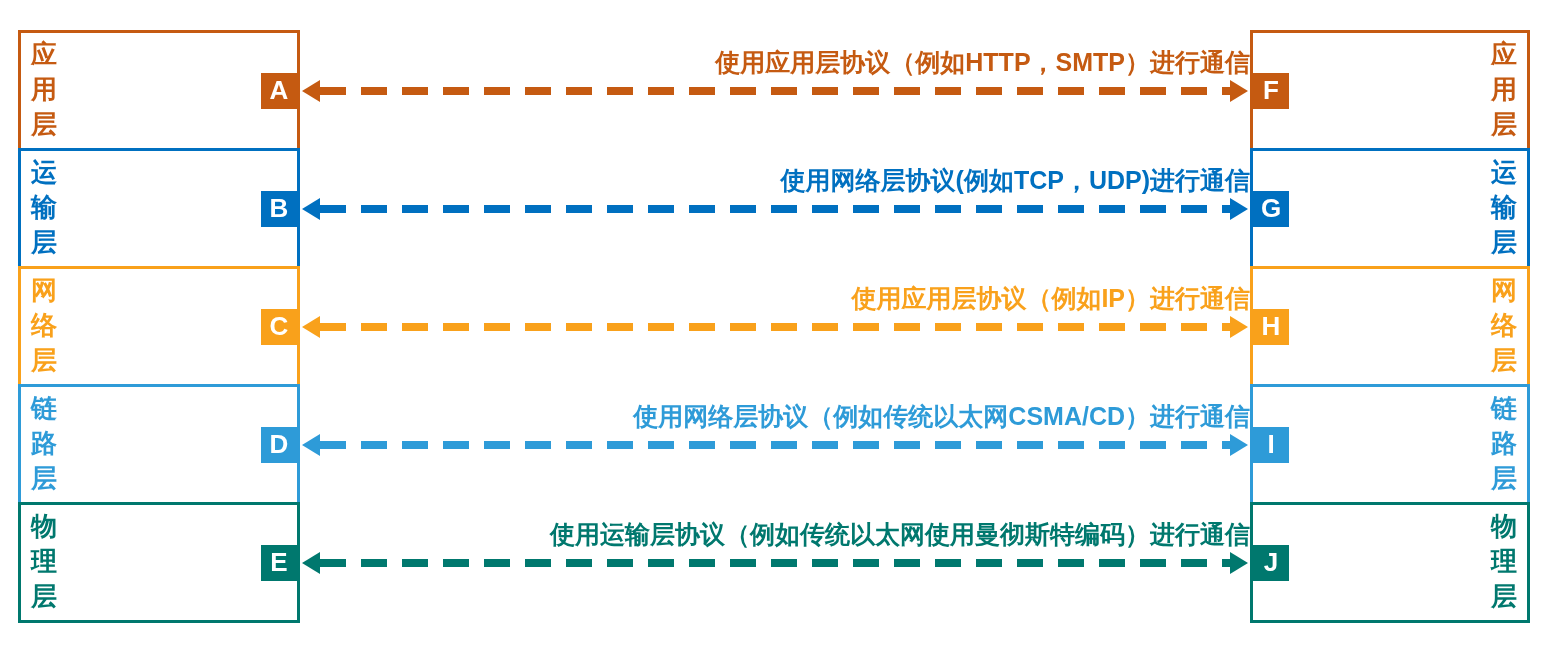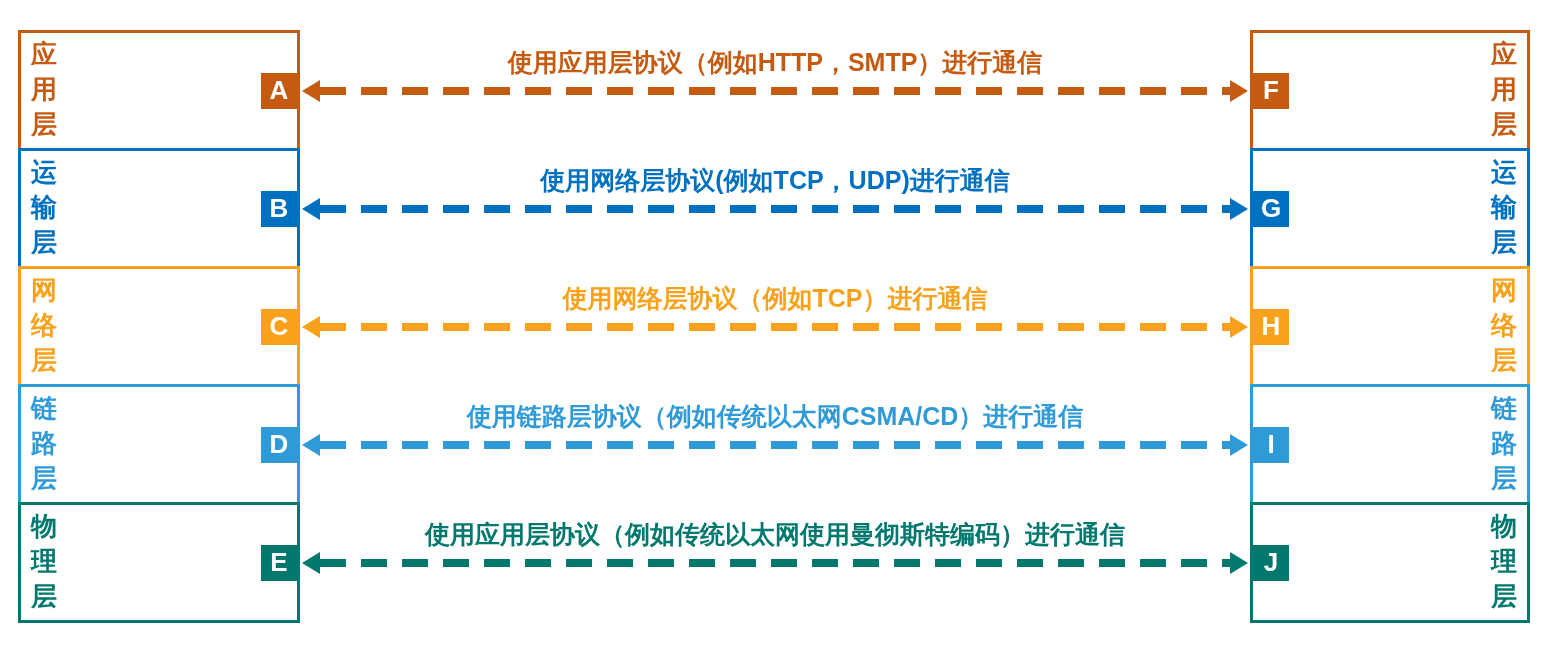--- a/index.html
+++ b/index.html
@@ -60,21 +60,21 @@
   .right-box .badge { left: 0; }
   .link-area {
     position: relative;
     flex: 1;
   }
   .link-label {
     position: absolute;
     left: 0;
     right: 0;
     bottom: calc(50% + 12px);
-    text-align: center;
+    text-align: right;
     font-size: 25px;
     font-weight: bold;
     color: var(--c);
     white-space: nowrap;
   }
   .arrow {
     position: absolute;
     left: 2px;
     right: 2px;
     top: 50%;
@@ -153,21 +153,21 @@
   </div>
 
   <div class="row" style="--c: #F9A11B;">
     <div class="layer-box left-box">
       <div class="layer-name left-name">网
 络
 层</div>
       <div class="badge">C</div>
     </div>
     <div class="link-area">
-      <div class="link-label">使用网络层协议（例如TCP）进行通信</div>
+      <div class="link-label">使用应用层协议（例如IP）进行通信</div>
       <div class="arrow">
         <span class="arrowhead left"></span>
         <span class="dash-line"></span>
         <span class="arrowhead right"></span>
       </div>
     </div>
     <div class="layer-box right-box">
       <div class="badge">H</div>
       <div class="layer-name right-name">网
 络
@@ -176,21 +176,21 @@
   </div>
 
   <div class="row" style="--c: #2E9BD8;">
     <div class="layer-box left-box">
       <div class="layer-name left-name">链
 路
 层</div>
       <div class="badge">D</div>
     </div>
     <div class="link-area">
-      <div class="link-label">使用链路层协议（例如传统以太网CSMA/CD）进行通信</div>
+      <div class="link-label">使用网络层协议（例如传统以太网CSMA/CD）进行通信</div>
       <div class="arrow">
         <span class="arrowhead left"></span>
         <span class="dash-line"></span>
         <span class="arrowhead right"></span>
       </div>
     </div>
     <div class="layer-box right-box">
       <div class="badge">I</div>
       <div class="layer-name right-name">链
 路
@@ -199,21 +199,21 @@
   </div>
 
   <div class="row" style="--c: #00786E;">
     <div class="layer-box left-box">
       <div class="layer-name left-name">物
 理
 层</div>
       <div class="badge">E</div>
     </div>
     <div class="link-area">
-      <div class="link-label">使用应用层协议（例如传统以太网使用曼彻斯特编码）进行通信</div>
+      <div class="link-label">使用运输层协议（例如传统以太网使用曼彻斯特编码）进行通信</div>
       <div class="arrow">
         <span class="arrowhead left"></span>
         <span class="dash-line"></span>
         <span class="arrowhead right"></span>
       </div>
     </div>
     <div class="layer-box right-box">
       <div class="badge">J</div>
       <div class="layer-name right-name">物
 理

